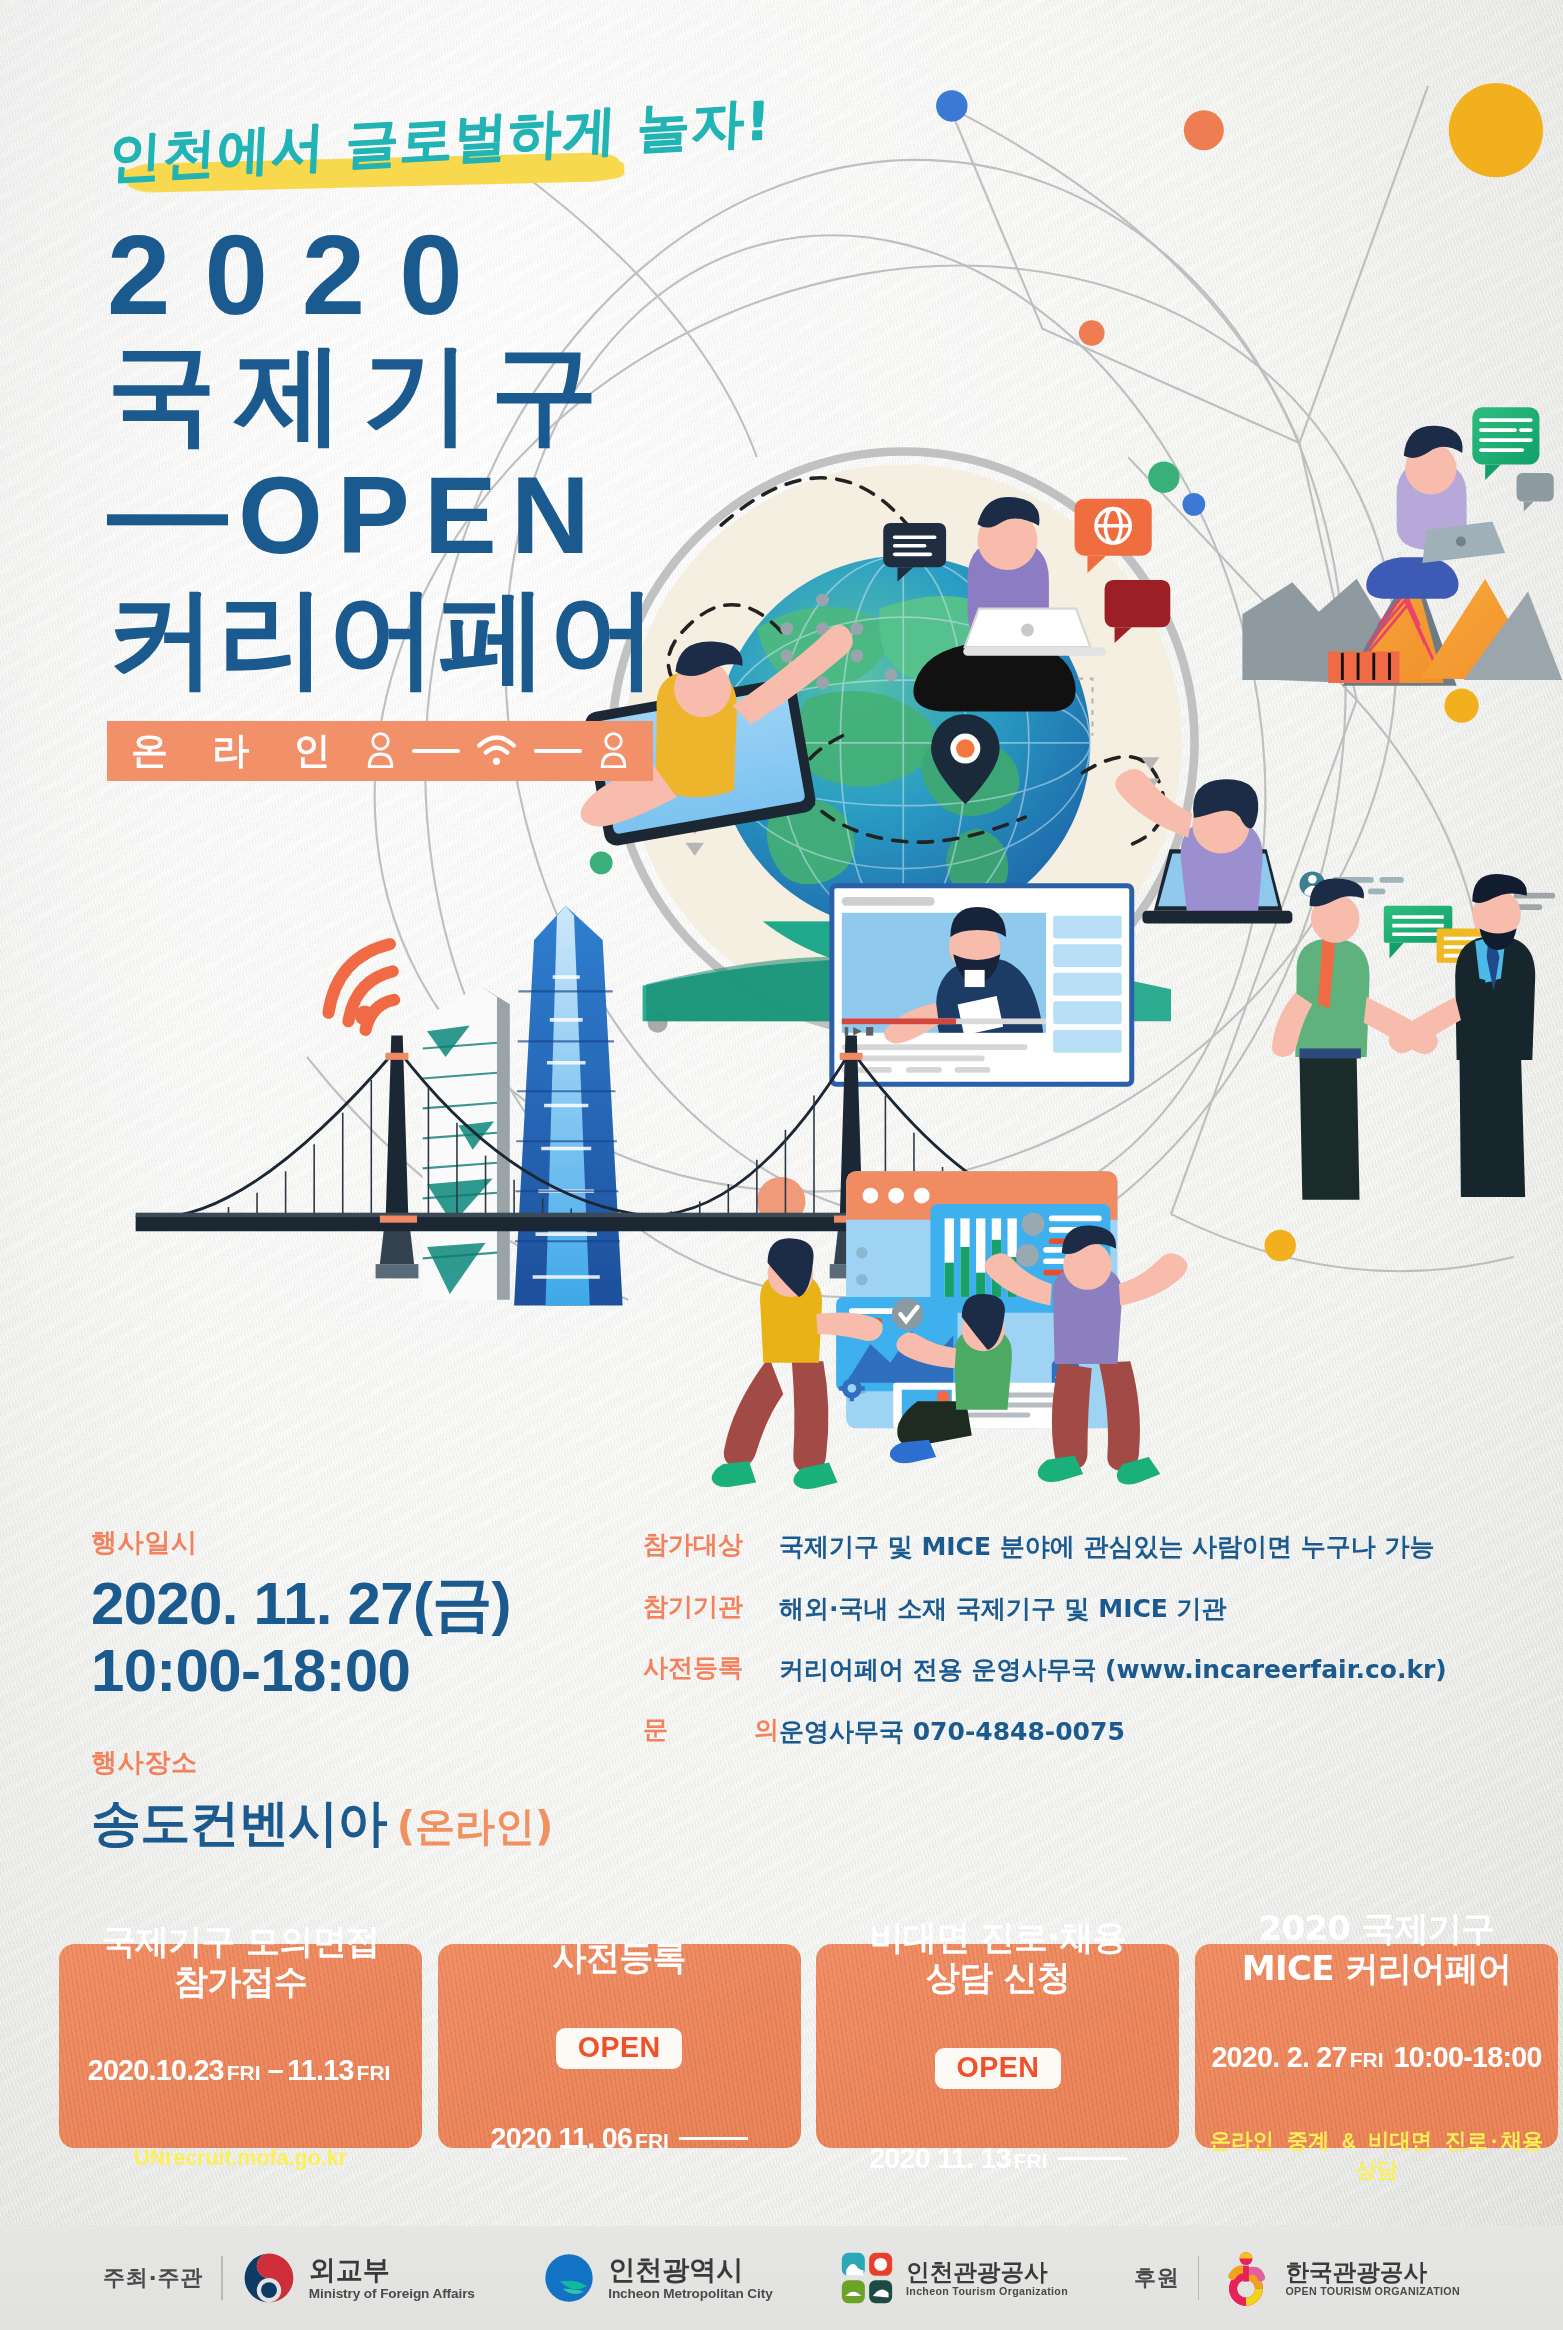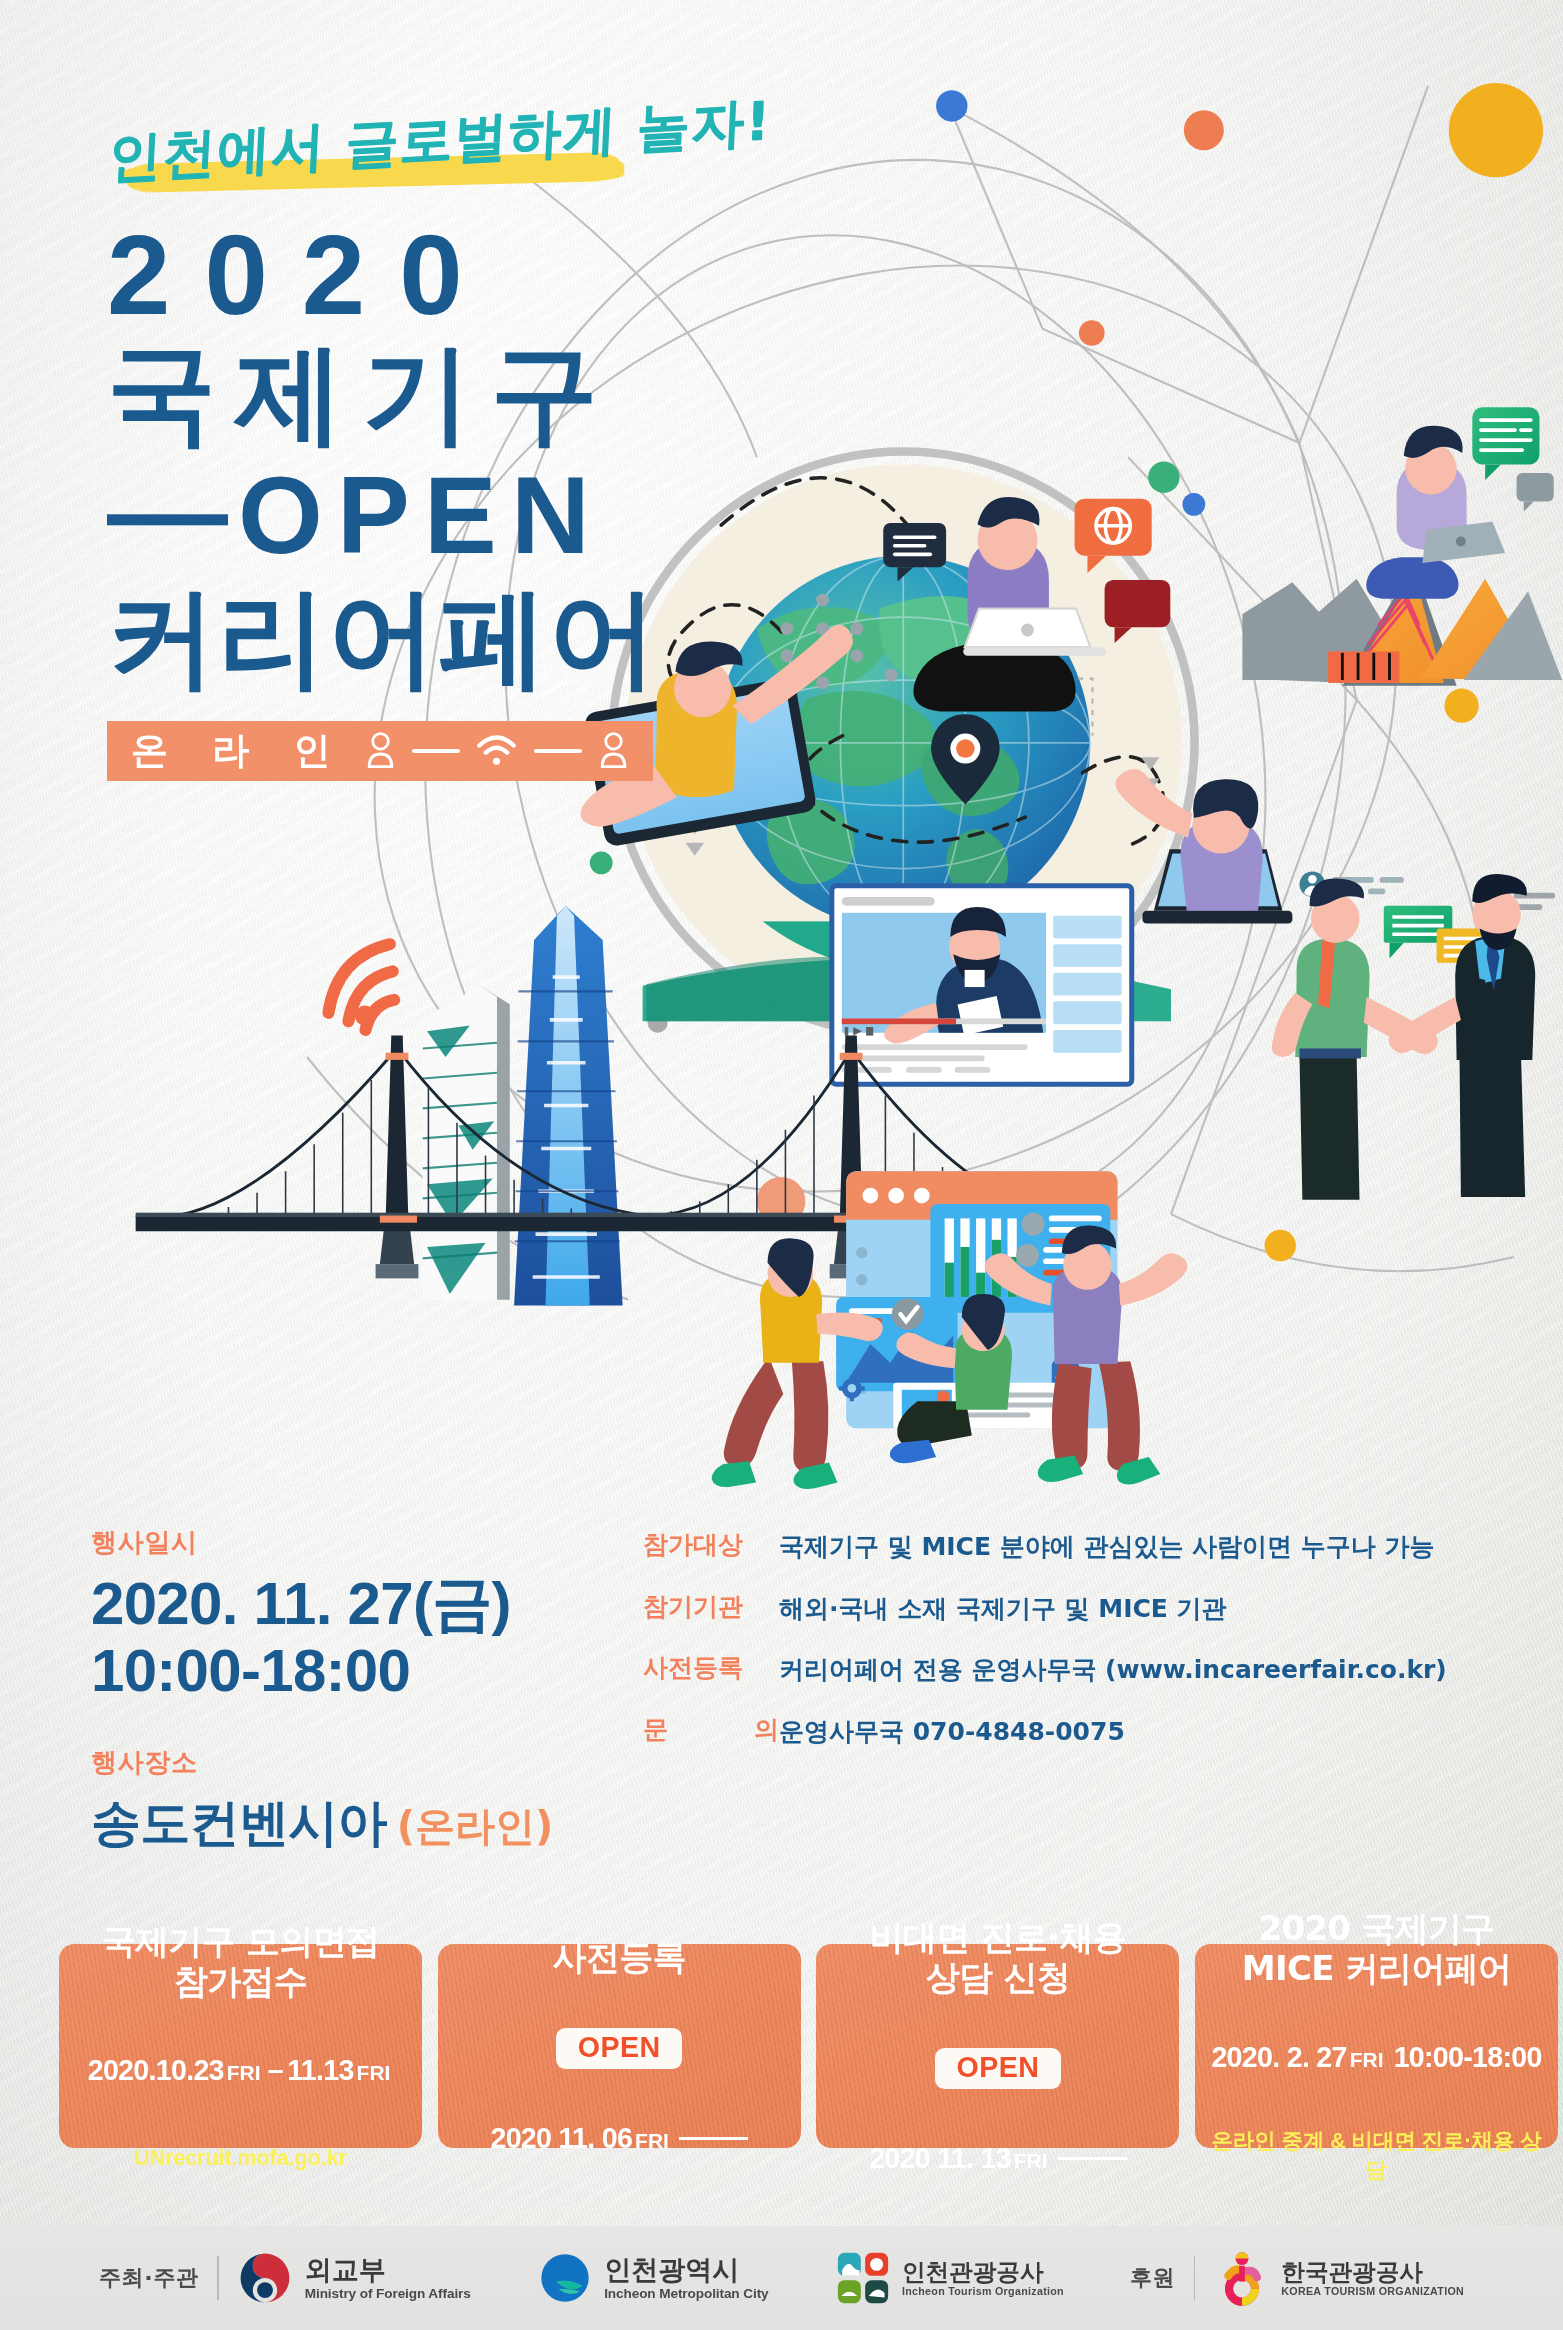--- a/index.html
+++ b/index.html
@@ -159,21 +159,21 @@
   .card-sub .rule{
     display:inline-block; width:69px; height:2.9px; background:#fff;
     vertical-align:middle; margin-left:7.1px; margin-bottom:4.3px;
   }
   .card-link{
     font-size:21.4px; font-weight:700; color:#fbf05a; margin-top:19px;
     font-family:"Liberation Sans",sans-serif;
   }
   .card-note{
     font-size:21.4px; font-weight:700; color:#fbf05a; margin-top:12px;
-    font-family:Liberation Sans, sans-serif;
+    font-family:Liberation Mono, monospace;
   }
   .open-pill{
     display:inline-block; background:#fdf9f4; color:#f0512a;
     font-size:28.6px; font-weight:700; padding:2.9px 21.4px 5px;
     border-radius:9.3px; margin-top:11.4px;
     font-family:"Liberation Sans",sans-serif; letter-spacing:0.4px;
   }
 
   
   .footer{
@@ -950,21 +950,21 @@
           <path d="M21 54 a18 18 0 0 1 18 -18" fill="none" stroke="#e8205a" stroke-width="11"></path>
           <path d="M39 36 a18 18 0 0 1 18 18" fill="none" stroke="#f0a21a" stroke-width="11"></path>
           <path d="M57 54 a18 18 0 0 1 -18 18" fill="none" stroke="#f0d41a" stroke-width="11"></path>
           <path d="M39 72 a18 18 0 0 1 -18 -18" fill="none" stroke="#e8205a" stroke-width="11"></path>
           <path d="M20 36 q10 -14 22 -6" fill="none" stroke="#f0a21a" stroke-width="11" stroke-linecap="round"></path>
           <path d="M42 30 q14 -4 18 8" fill="none" stroke="#e060a0" stroke-width="11" stroke-linecap="round"></path>
           <rect x="35" y="22" width="8" height="22" fill="#e8205a"></rect>
         </svg>
         <span class="f-names">
           <span class="f-ko sm">한국관광공사</span>
-          <span class="f-en tiny">KOREA TOURISM ORGANIZATION</span>
+          <span class="f-en tiny">OPEN TOURISM ORGANIZATION</span>
         </span>
       </span>
     </div>
   </div>
 
   <div class="vign"></div>
 </div>
 
 
 </body></html>

